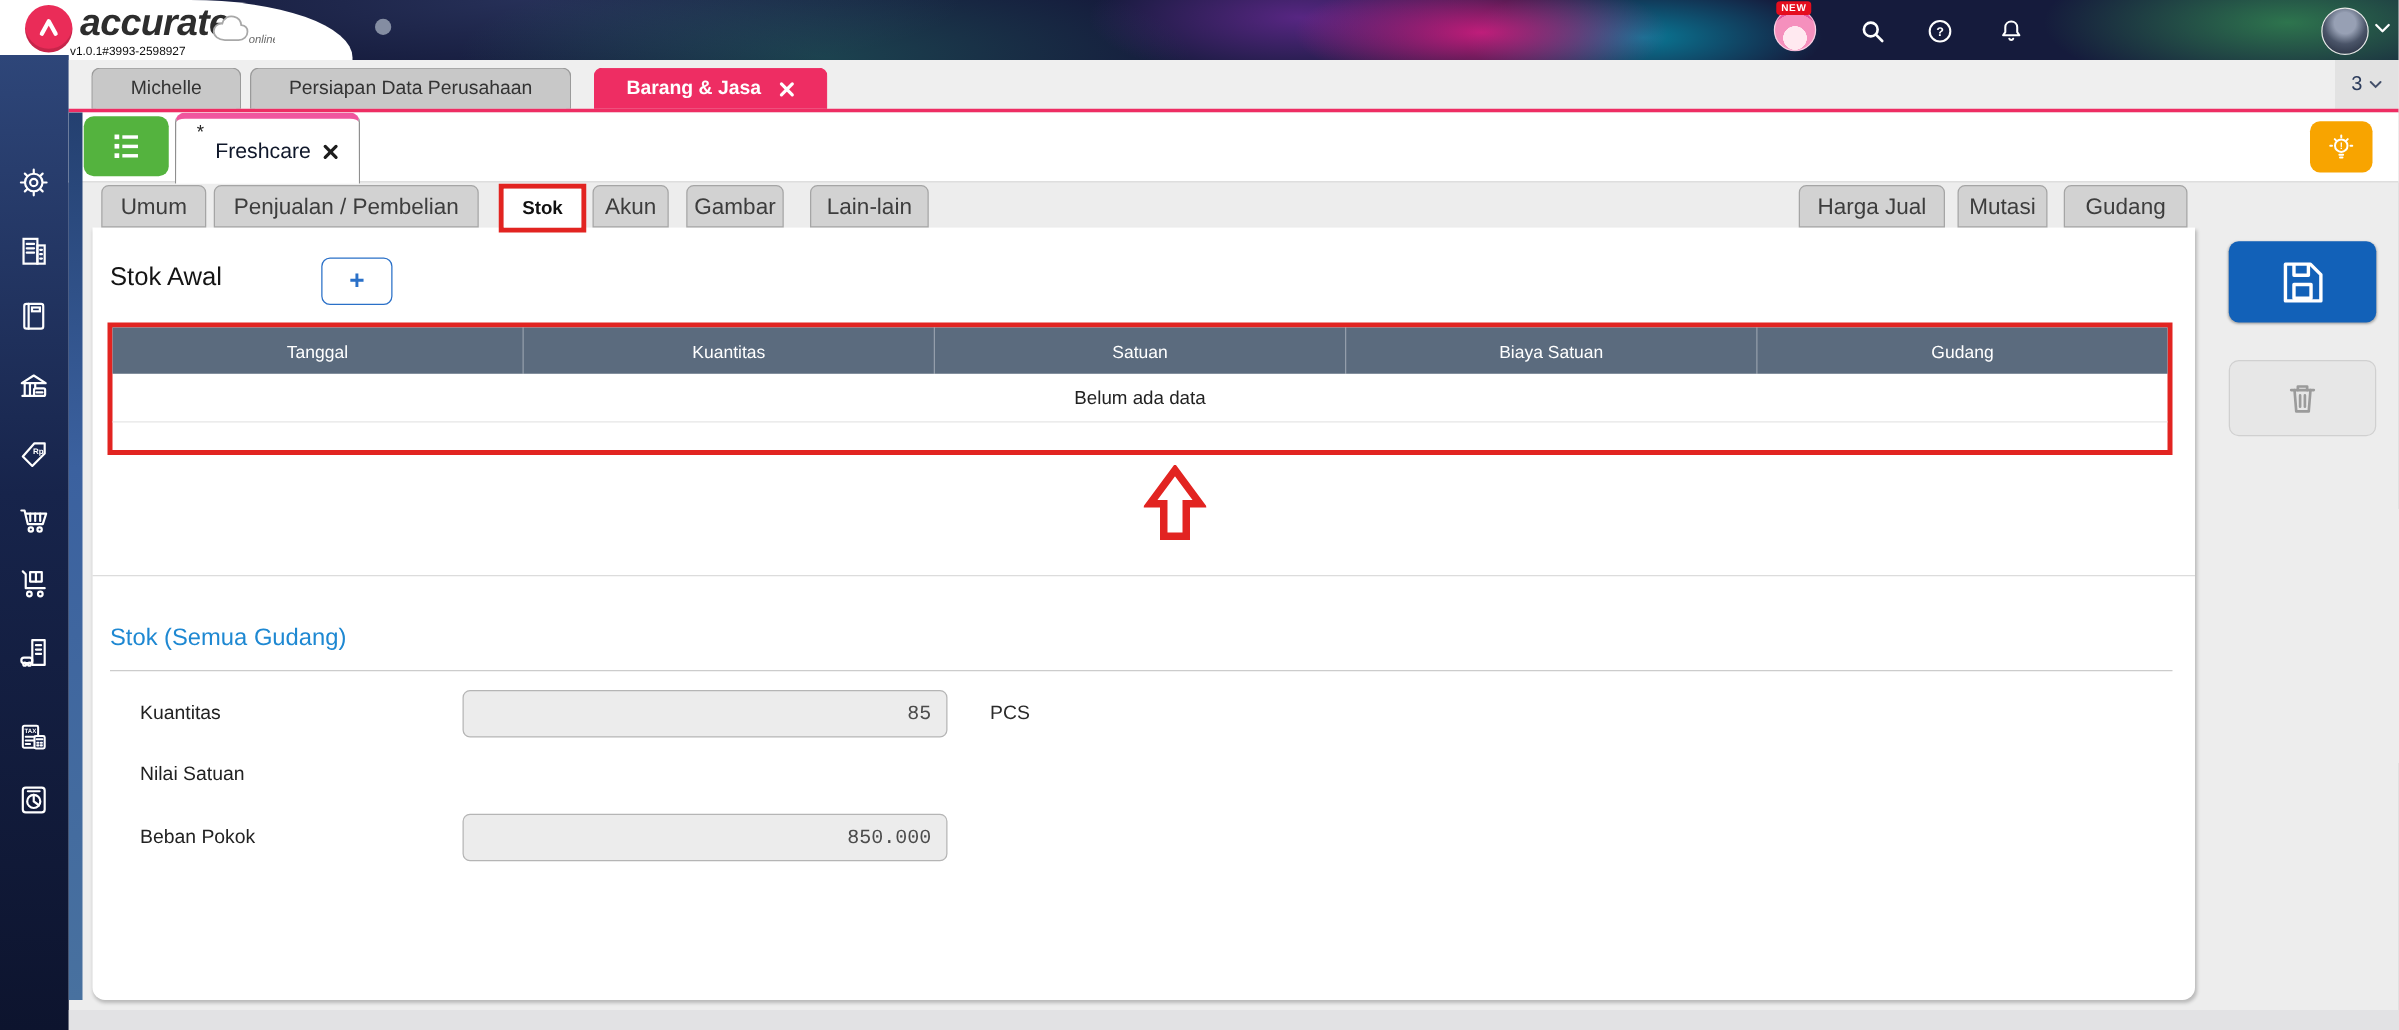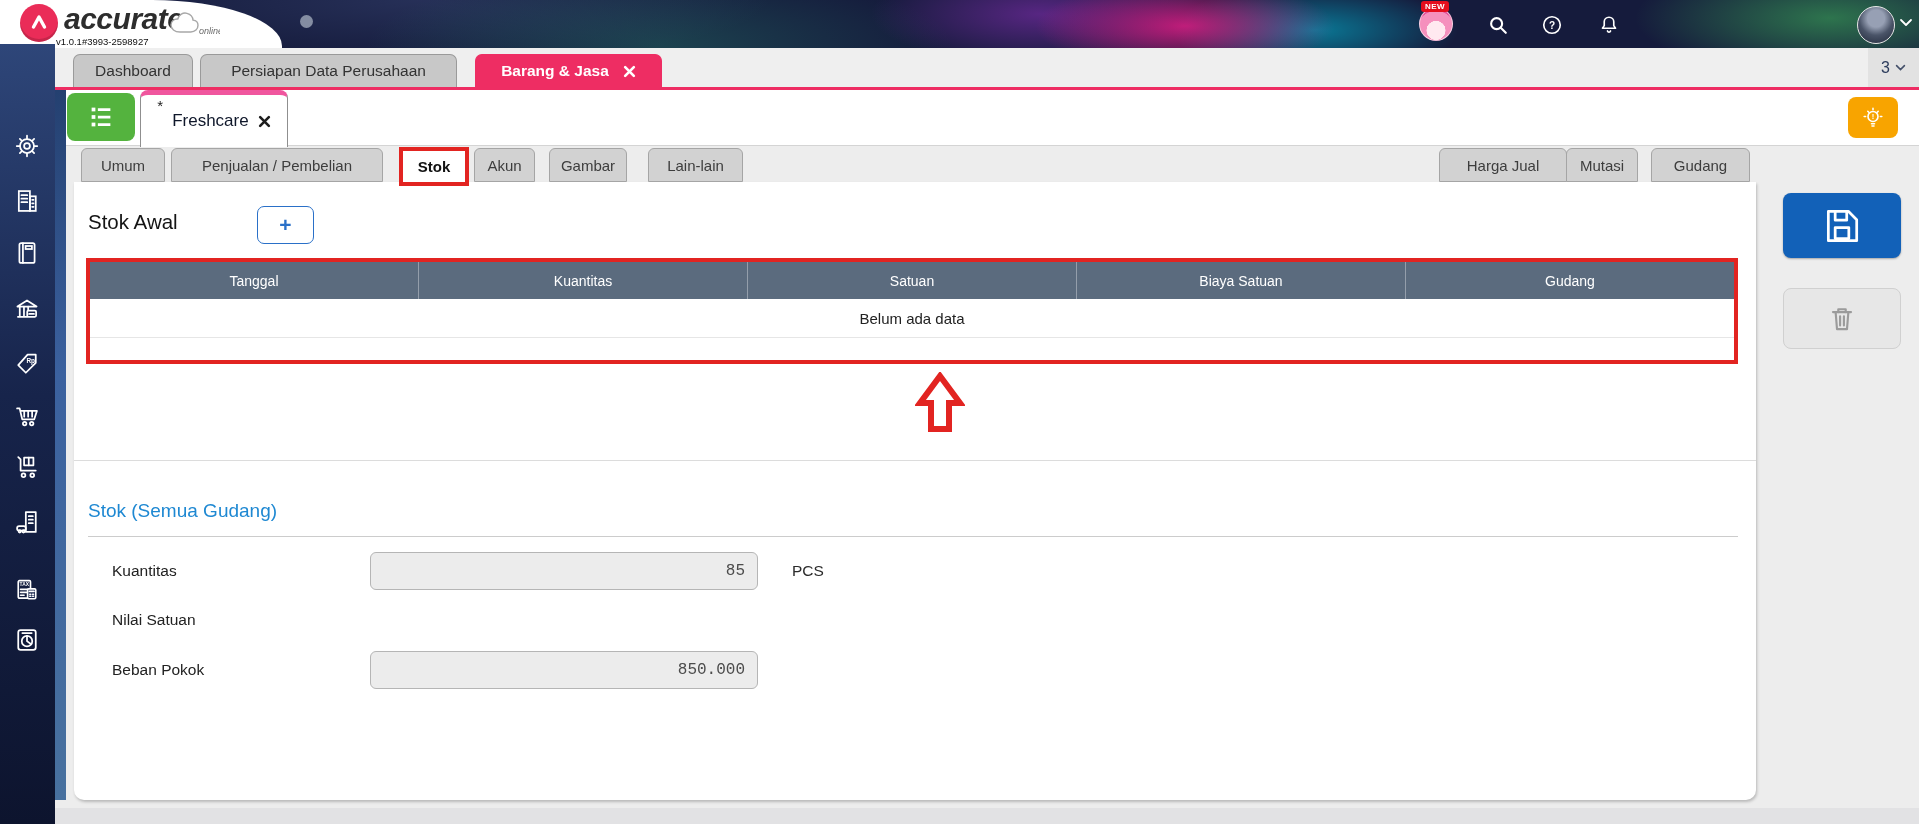--- a/index.html
+++ b/index.html
@@ -70,21 +70,21 @@
   .sliver{left:55px;top:90px;width:11px;height:710px;
     background:linear-gradient(180deg,#244070 0%,#3b619f 40%,#48719f 100%);}
 
   
   .sidebar{left:0;top:44px;width:55px;height:780px;
     background:linear-gradient(180deg,#2e4679 0%,#17244b 45%,#0d142e 100%);}
   .sideico{left:13px;width:28px;height:28px;cursor:pointer;}
 
   
   .stab{top:148px;height:34px;border-radius:6px 6px 0 0;border:1px solid #a5a5a5;
-    background:#d2d2d2;color:#3d3d3d;font-size:15px;display:flex;align-items:center;
+    background:#d2d2d2;color:#3d3d3d;font-size:18px;display:flex;align-items:center;
     justify-content:center;cursor:pointer;box-sizing:border-box;z-index:2;}
   .stok-annot{left:399px;top:147px;width:70px;height:39px;border:4px solid #e22421;
     box-sizing:border-box;z-index:3;background:#fff;display:flex;align-items:stretch;}
   .stok-tab{flex:1;display:flex;align-items:center;justify-content:center;
     font-size:15px;font-weight:700;color:#111;background:#fff;cursor:pointer;}
 
   
   .panel{left:74px;top:182px;width:1682px;height:618px;background:#fff;
     border-radius:0 0 10px 10px;box-shadow:1px 2px 3px rgba(0,0,0,.22);z-index:1;}
   .sec-title{left:88px;top:210px;font-size:20.5px;color:#141414;z-index:2;}
@@ -249,21 +249,21 @@
           <rect x="4.5" y="3.5" width="15" height="17" rx="2"></rect>
           <circle cx="12" cy="13" r="4.5"></circle>
           <path d="M12 8.5V13l3.6 2.6"></path>
           <path d="M8 6h8"></path>
         </svg>
     </div>
   </div>
 
   <div class="abs tabrow"></div>
   <div class="abs mtab" style="left:73px;width:120px;">
-    <span>Dashboard</span>
+    <span>Michelle</span>
   </div>
   <div class="abs mtab" style="left:200px;width:257px;">
     <span>Persiapan Data Perusahaan</span>
   </div>
   <div class="abs mtab active" style="left:475px;width:187px;">
     <span>Barang &amp; Jasa</span>
     <svg width="13" height="13" viewBox="0 0 12 12">
         <path d="M2 2l8 8M10 2l-8 8" stroke="#fff" stroke-width="2.4" stroke-linecap="round"></path>
       </svg>
   </div>
@@ -321,21 +321,21 @@
   </div>
   <div class="abs stab" style="left:474px;width:61px;">
     <span>Akun</span>
   </div>
   <div class="abs stab" style="left:549px;width:78px;">
     <span>Gambar</span>
   </div>
   <div class="abs stab" style="left:648px;width:95px;">
     <span>Lain-lain</span>
   </div>
-  <div class="abs stab" style="left:1439px;width:128px;">
+  <div class="abs stab" style="left:1439px;width:117px;">
     <span>Harga Jual</span>
   </div>
   <div class="abs stab" style="left:1566px;width:72px;">
     <span>Mutasi</span>
   </div>
   <div class="abs stab" style="left:1651px;width:99px;">
     <span>Gudang</span>
   </div>
 
   <div class="abs panel"></div>

